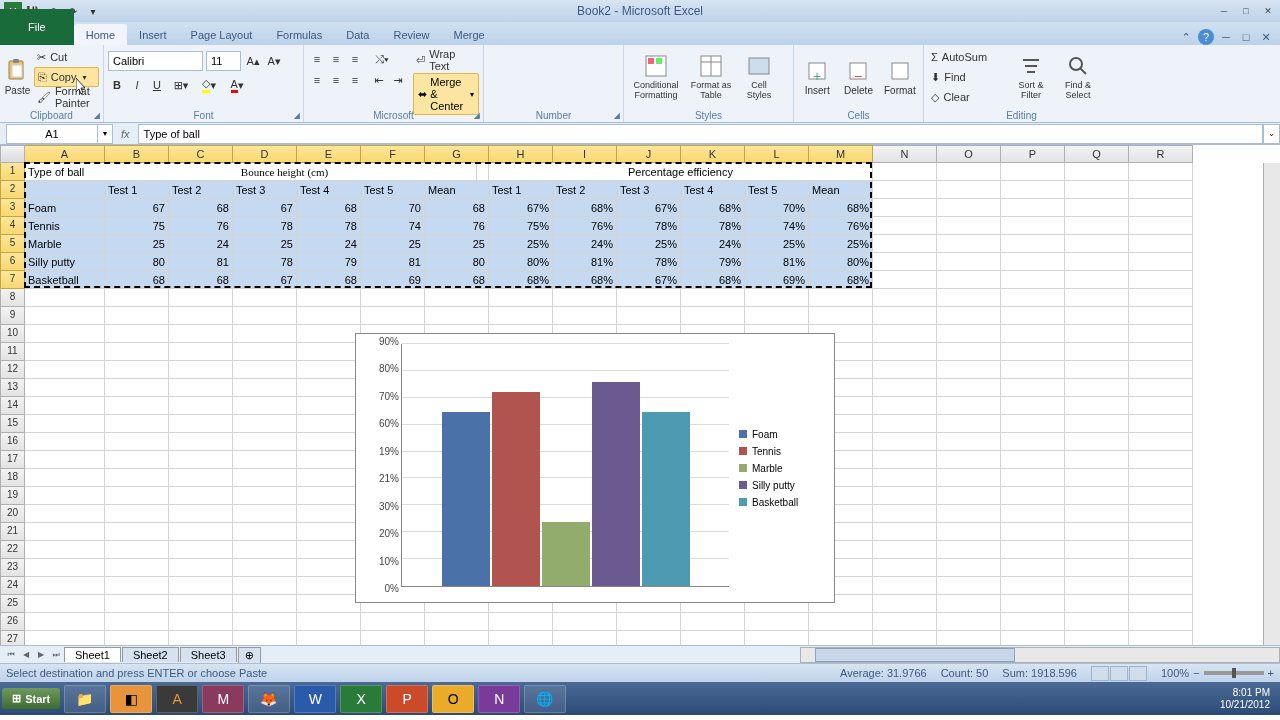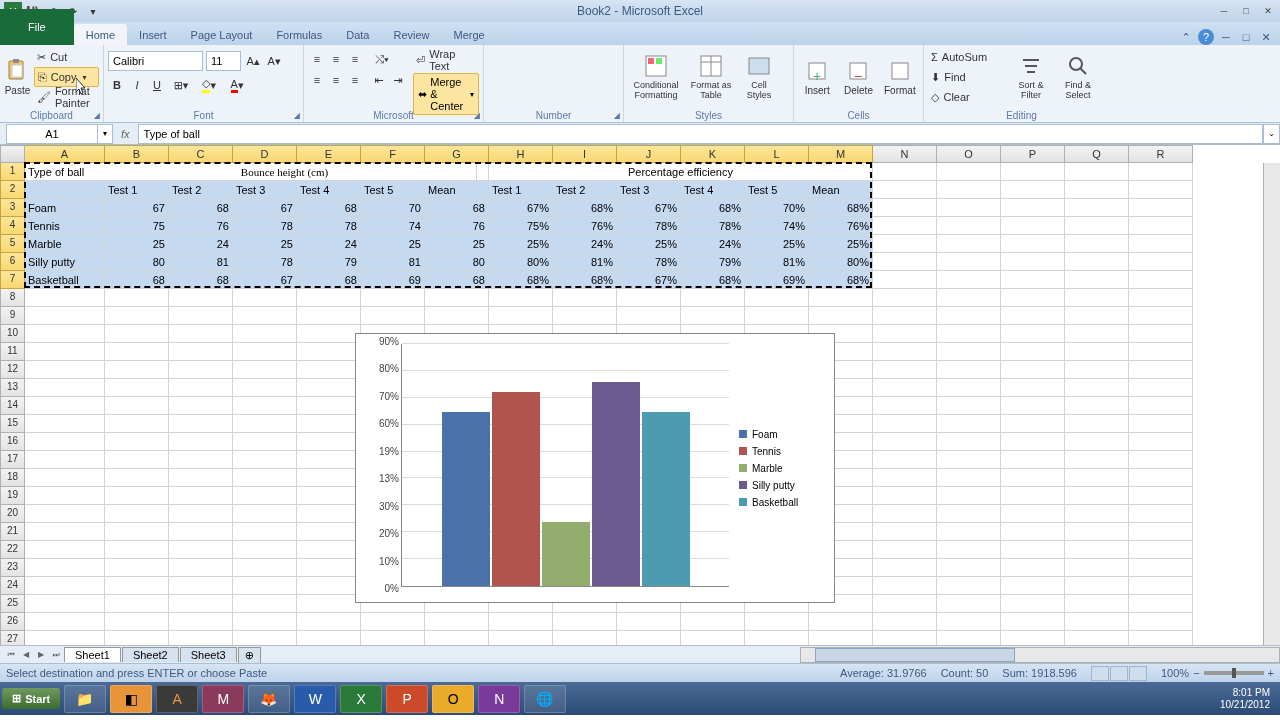--- a/index.html
+++ b/index.html
@@ -970,21 +970,21 @@
       <div class="cell sel rt" style="left: 784px; top: 108px; width: 64px;">68%</div>
       <div class="marquee" style="left: -1px; top: -1px; width: 848px; height: 126px;"></div>
       <div class="chart" style="left: 330px; top: 170px; width: 480px; height: 270px;">
         <div class="chart-plot">
           <div class="chart-ylabels">
             <div>90%</div>
             <div>80%</div>
             <div>70%</div>
             <div>60%</div>
             <div>19%</div>
-            <div>13%</div>
+            <div>21%</div>
             <div>30%</div>
             <div>20%</div>
             <div>10%</div>
             <div>0%</div>
           </div>
           <div class="gridline" style="bottom: 11.1111%;"></div>
           <div class="gridline" style="bottom: 22.2222%;"></div>
           <div class="gridline" style="bottom: 33.3333%;"></div>
           <div class="gridline" style="bottom: 44.4444%;"></div>
           <div class="gridline" style="bottom: 55.5556%;"></div>

